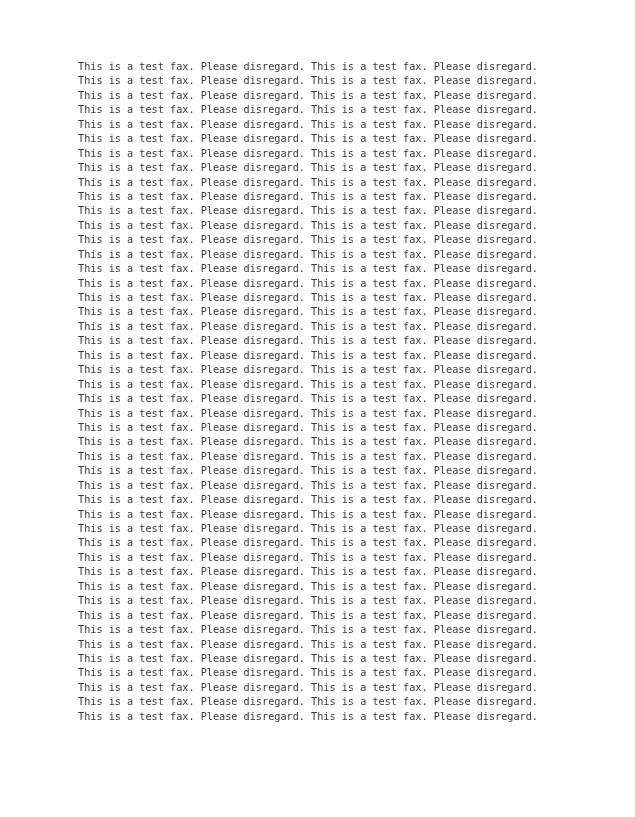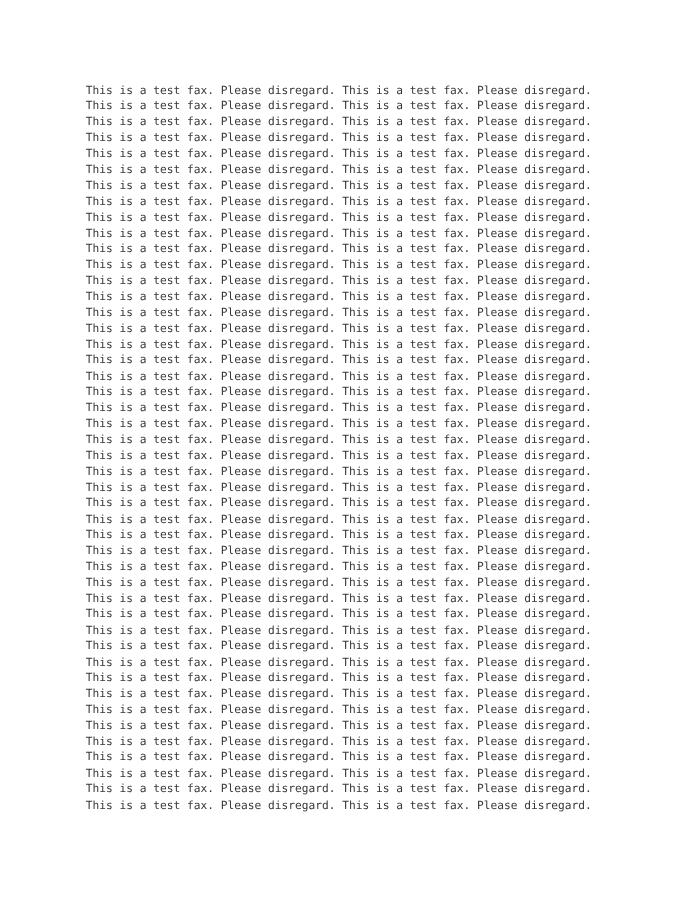--- a/index.html
+++ b/index.html
@@ -10,21 +10,21 @@
   .page {
     position: relative;
     width: 635px;
     height: 817px;
     background: #ffffff;
     overflow: hidden;
   }
   .text-block {
     position: absolute;
     left: 78px;
-    top: 76px;
+    top: 60px;
     font-family: "DejaVu Sans Mono", "Liberation Mono", monospace;
     font-size: 10.2px;
     line-height: 14.44px;
     color: #383838;
     white-space: pre;
     letter-spacing: 0;
   }
   .line {
     height: 14.44px;
   }

